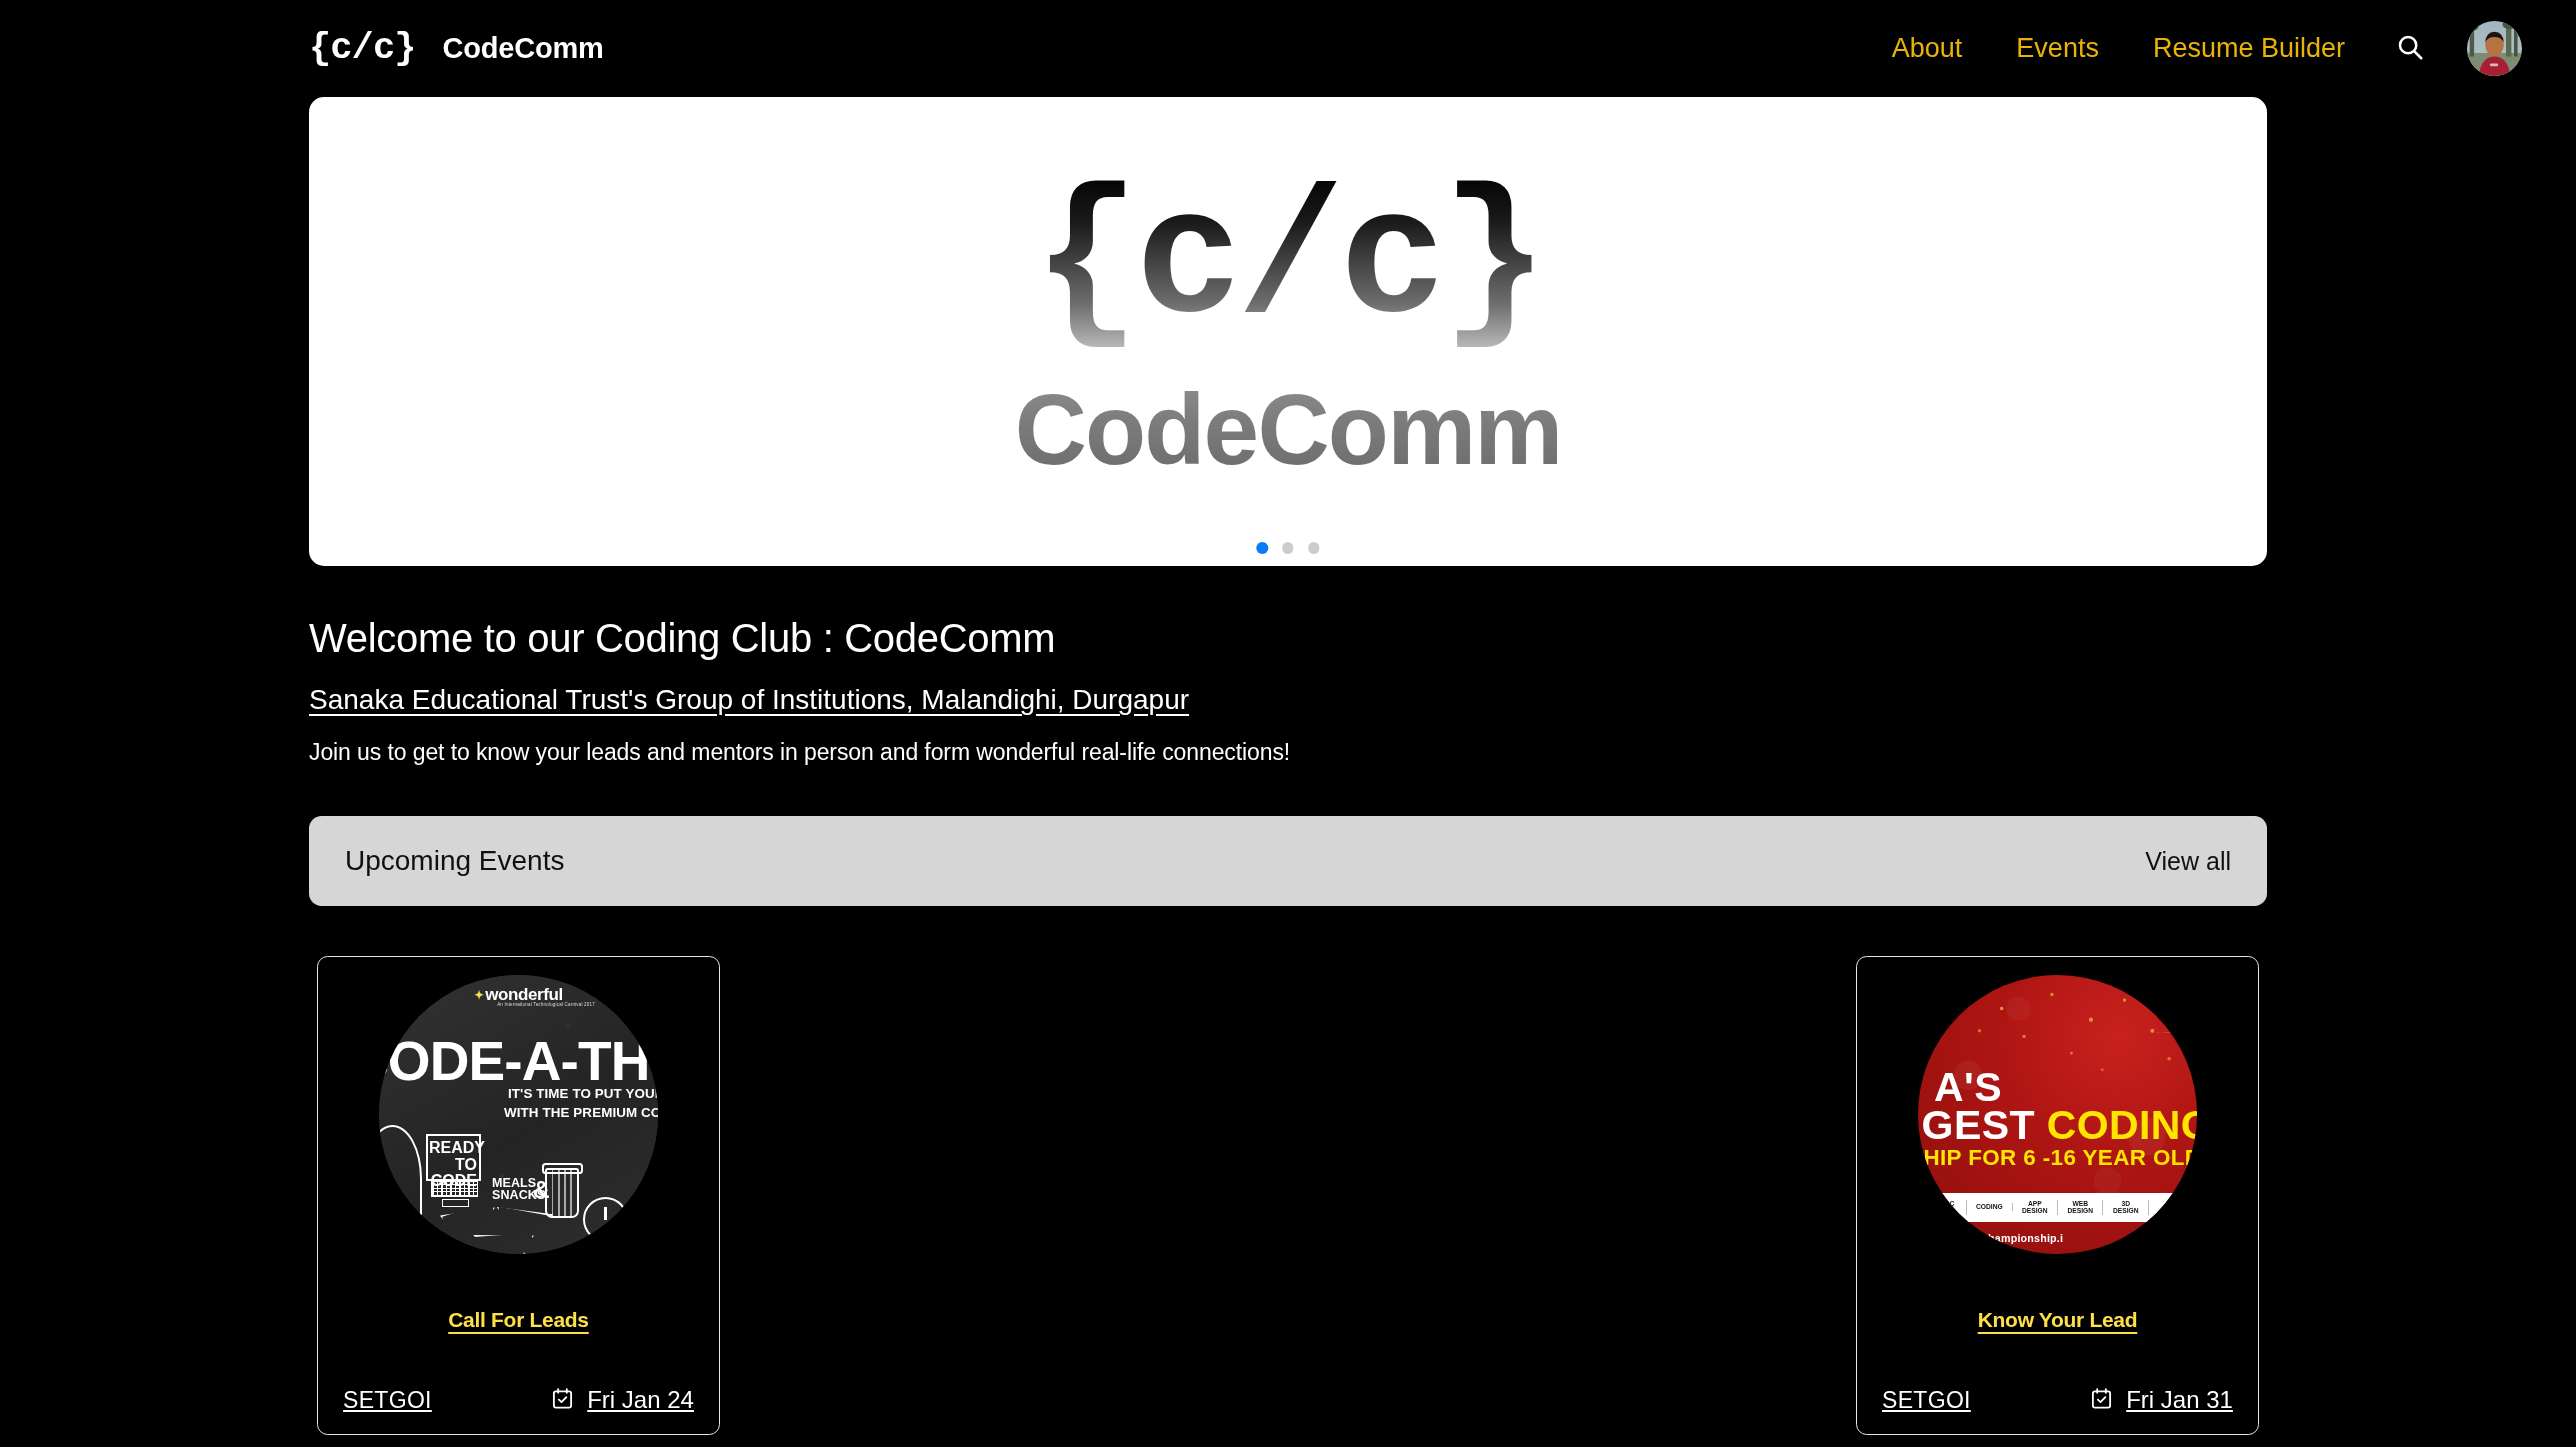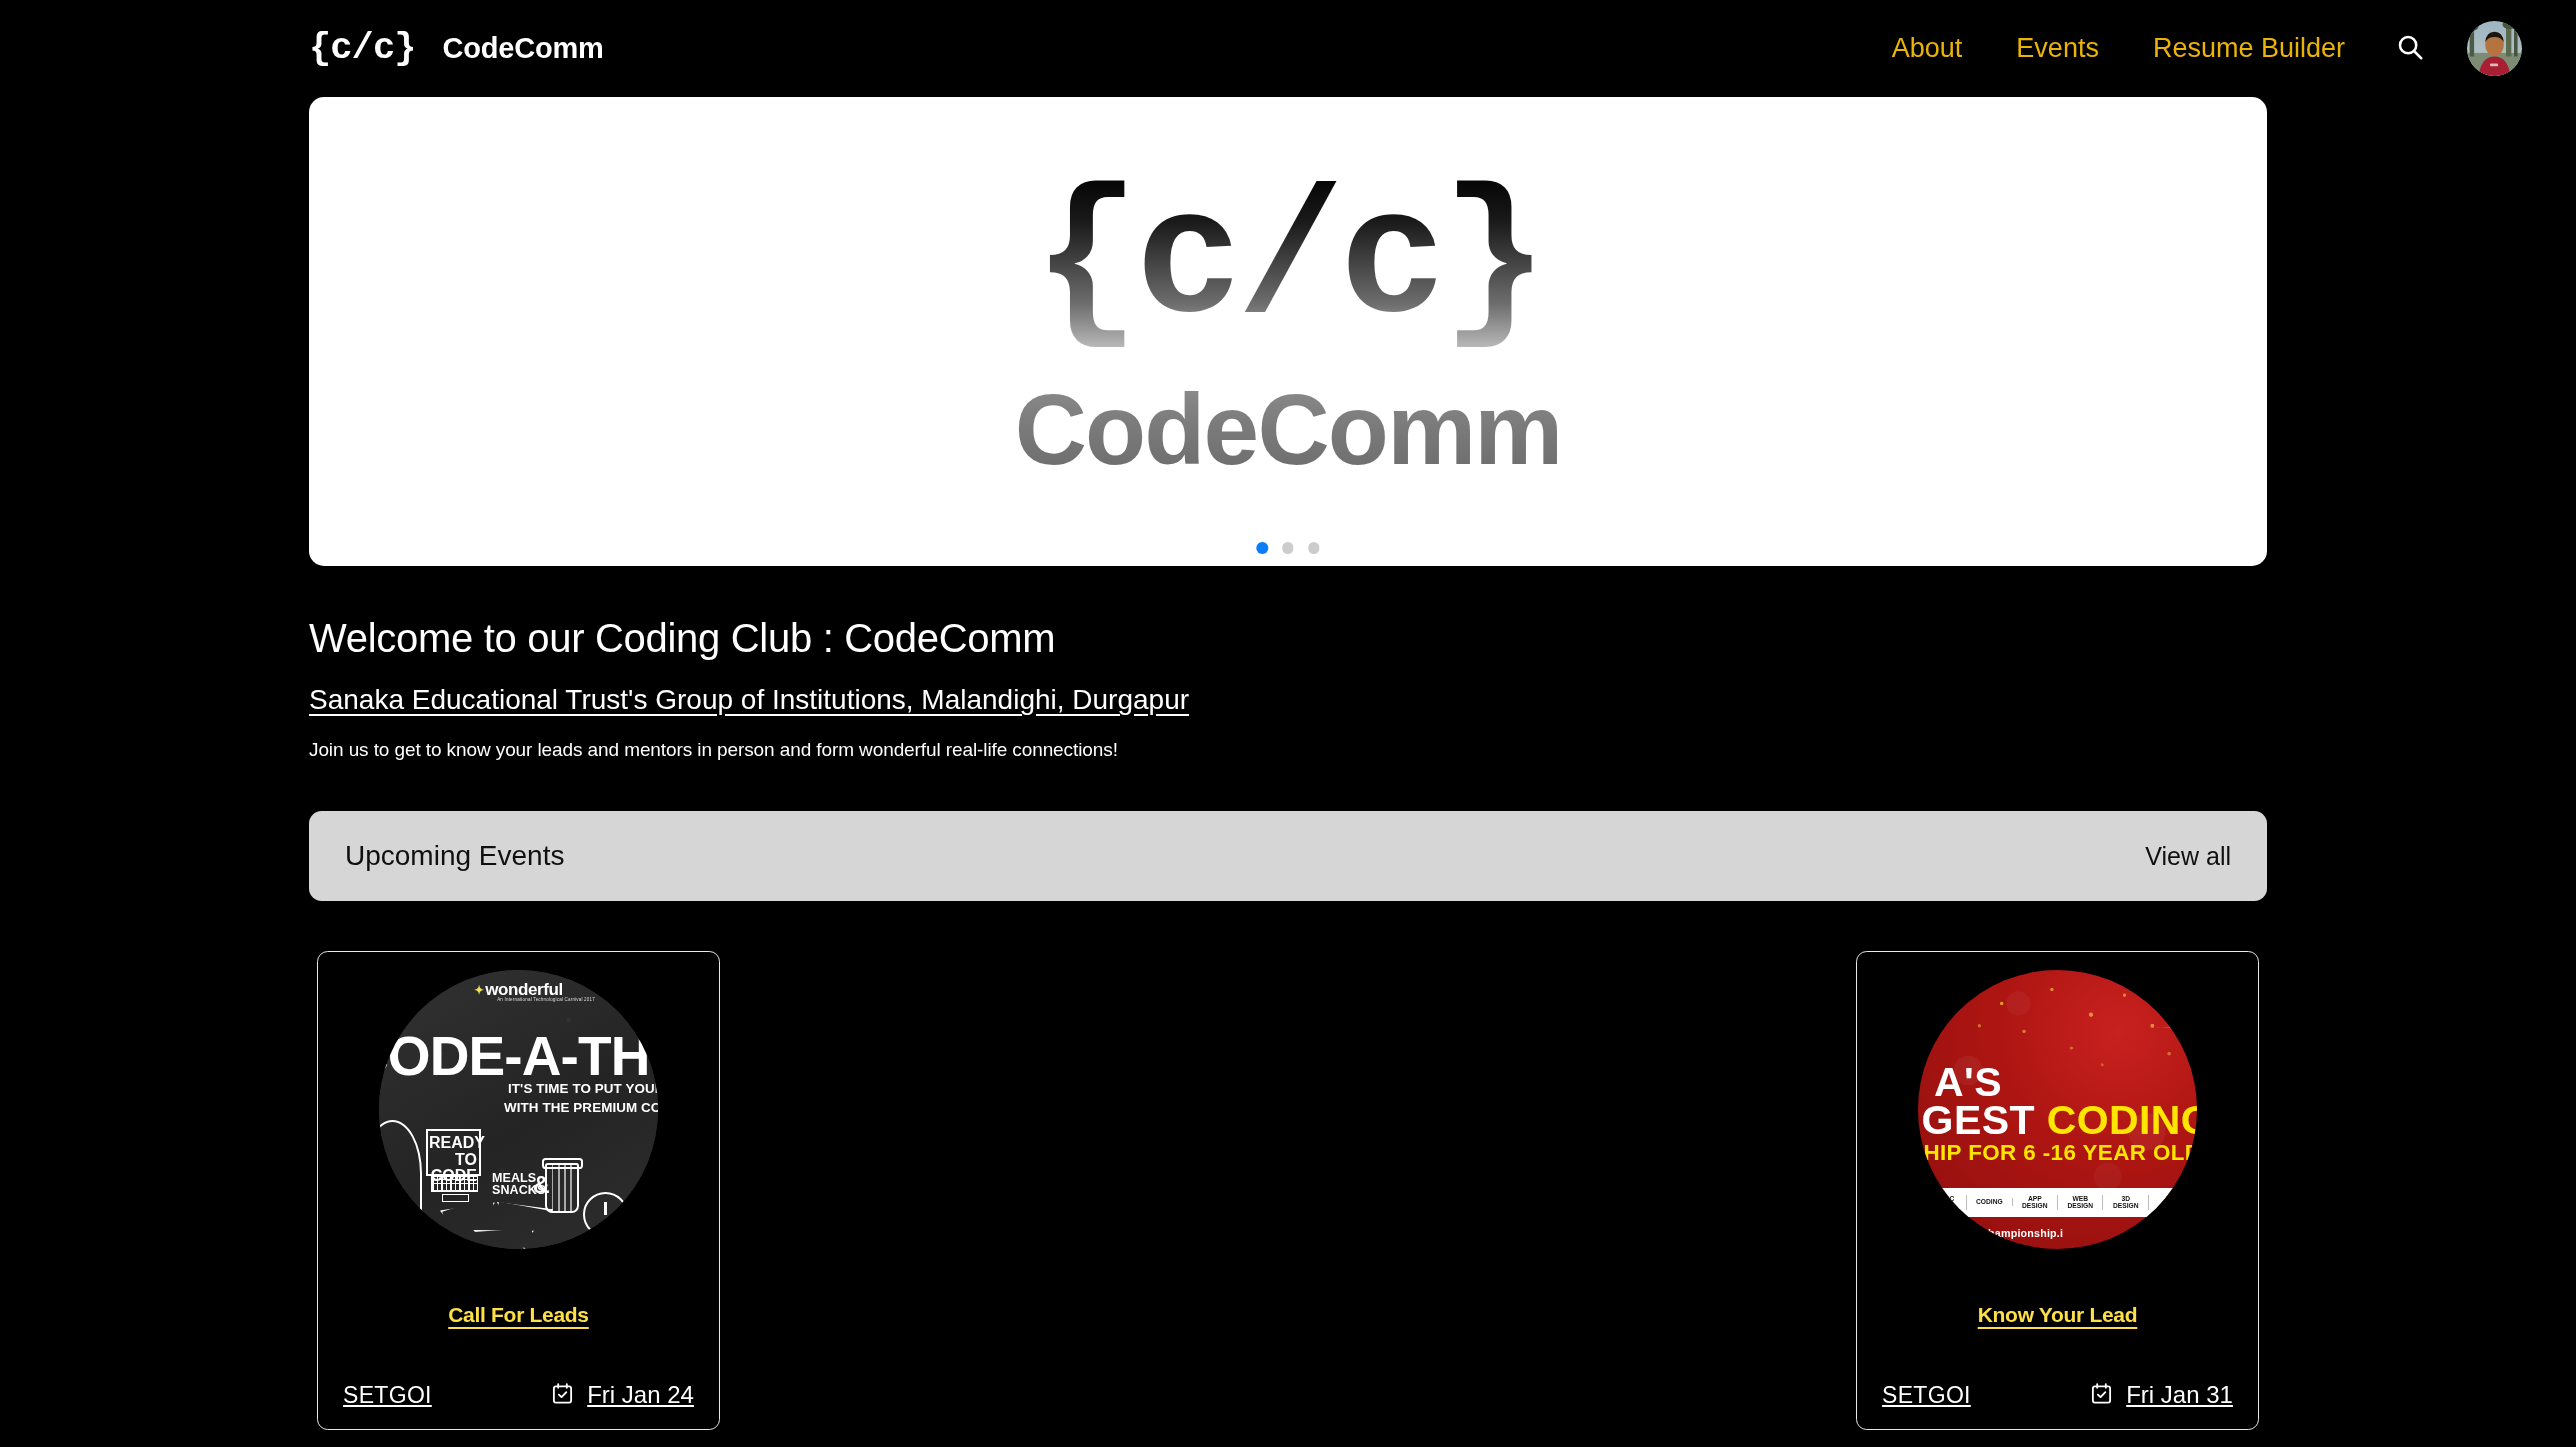--- a/index.html
+++ b/index.html
@@ -174,21 +174,21 @@
     font-size: 28px;
     font-weight: 400;
     color: #ffffff;
     text-decoration: underline;
     text-underline-offset: 4.5px;
     margin-top: 23px;
     cursor: pointer;
   }
 
   .tagline {
-    font-size: 19px;
+    font-size: 23px;
     font-weight: 400;
     color: #ffffff;
     margin-top: 23px;
     letter-spacing: -0.1px;
   }
 
   
   .upcoming-bar {
     margin-top: 50px;
     height: 90px;

